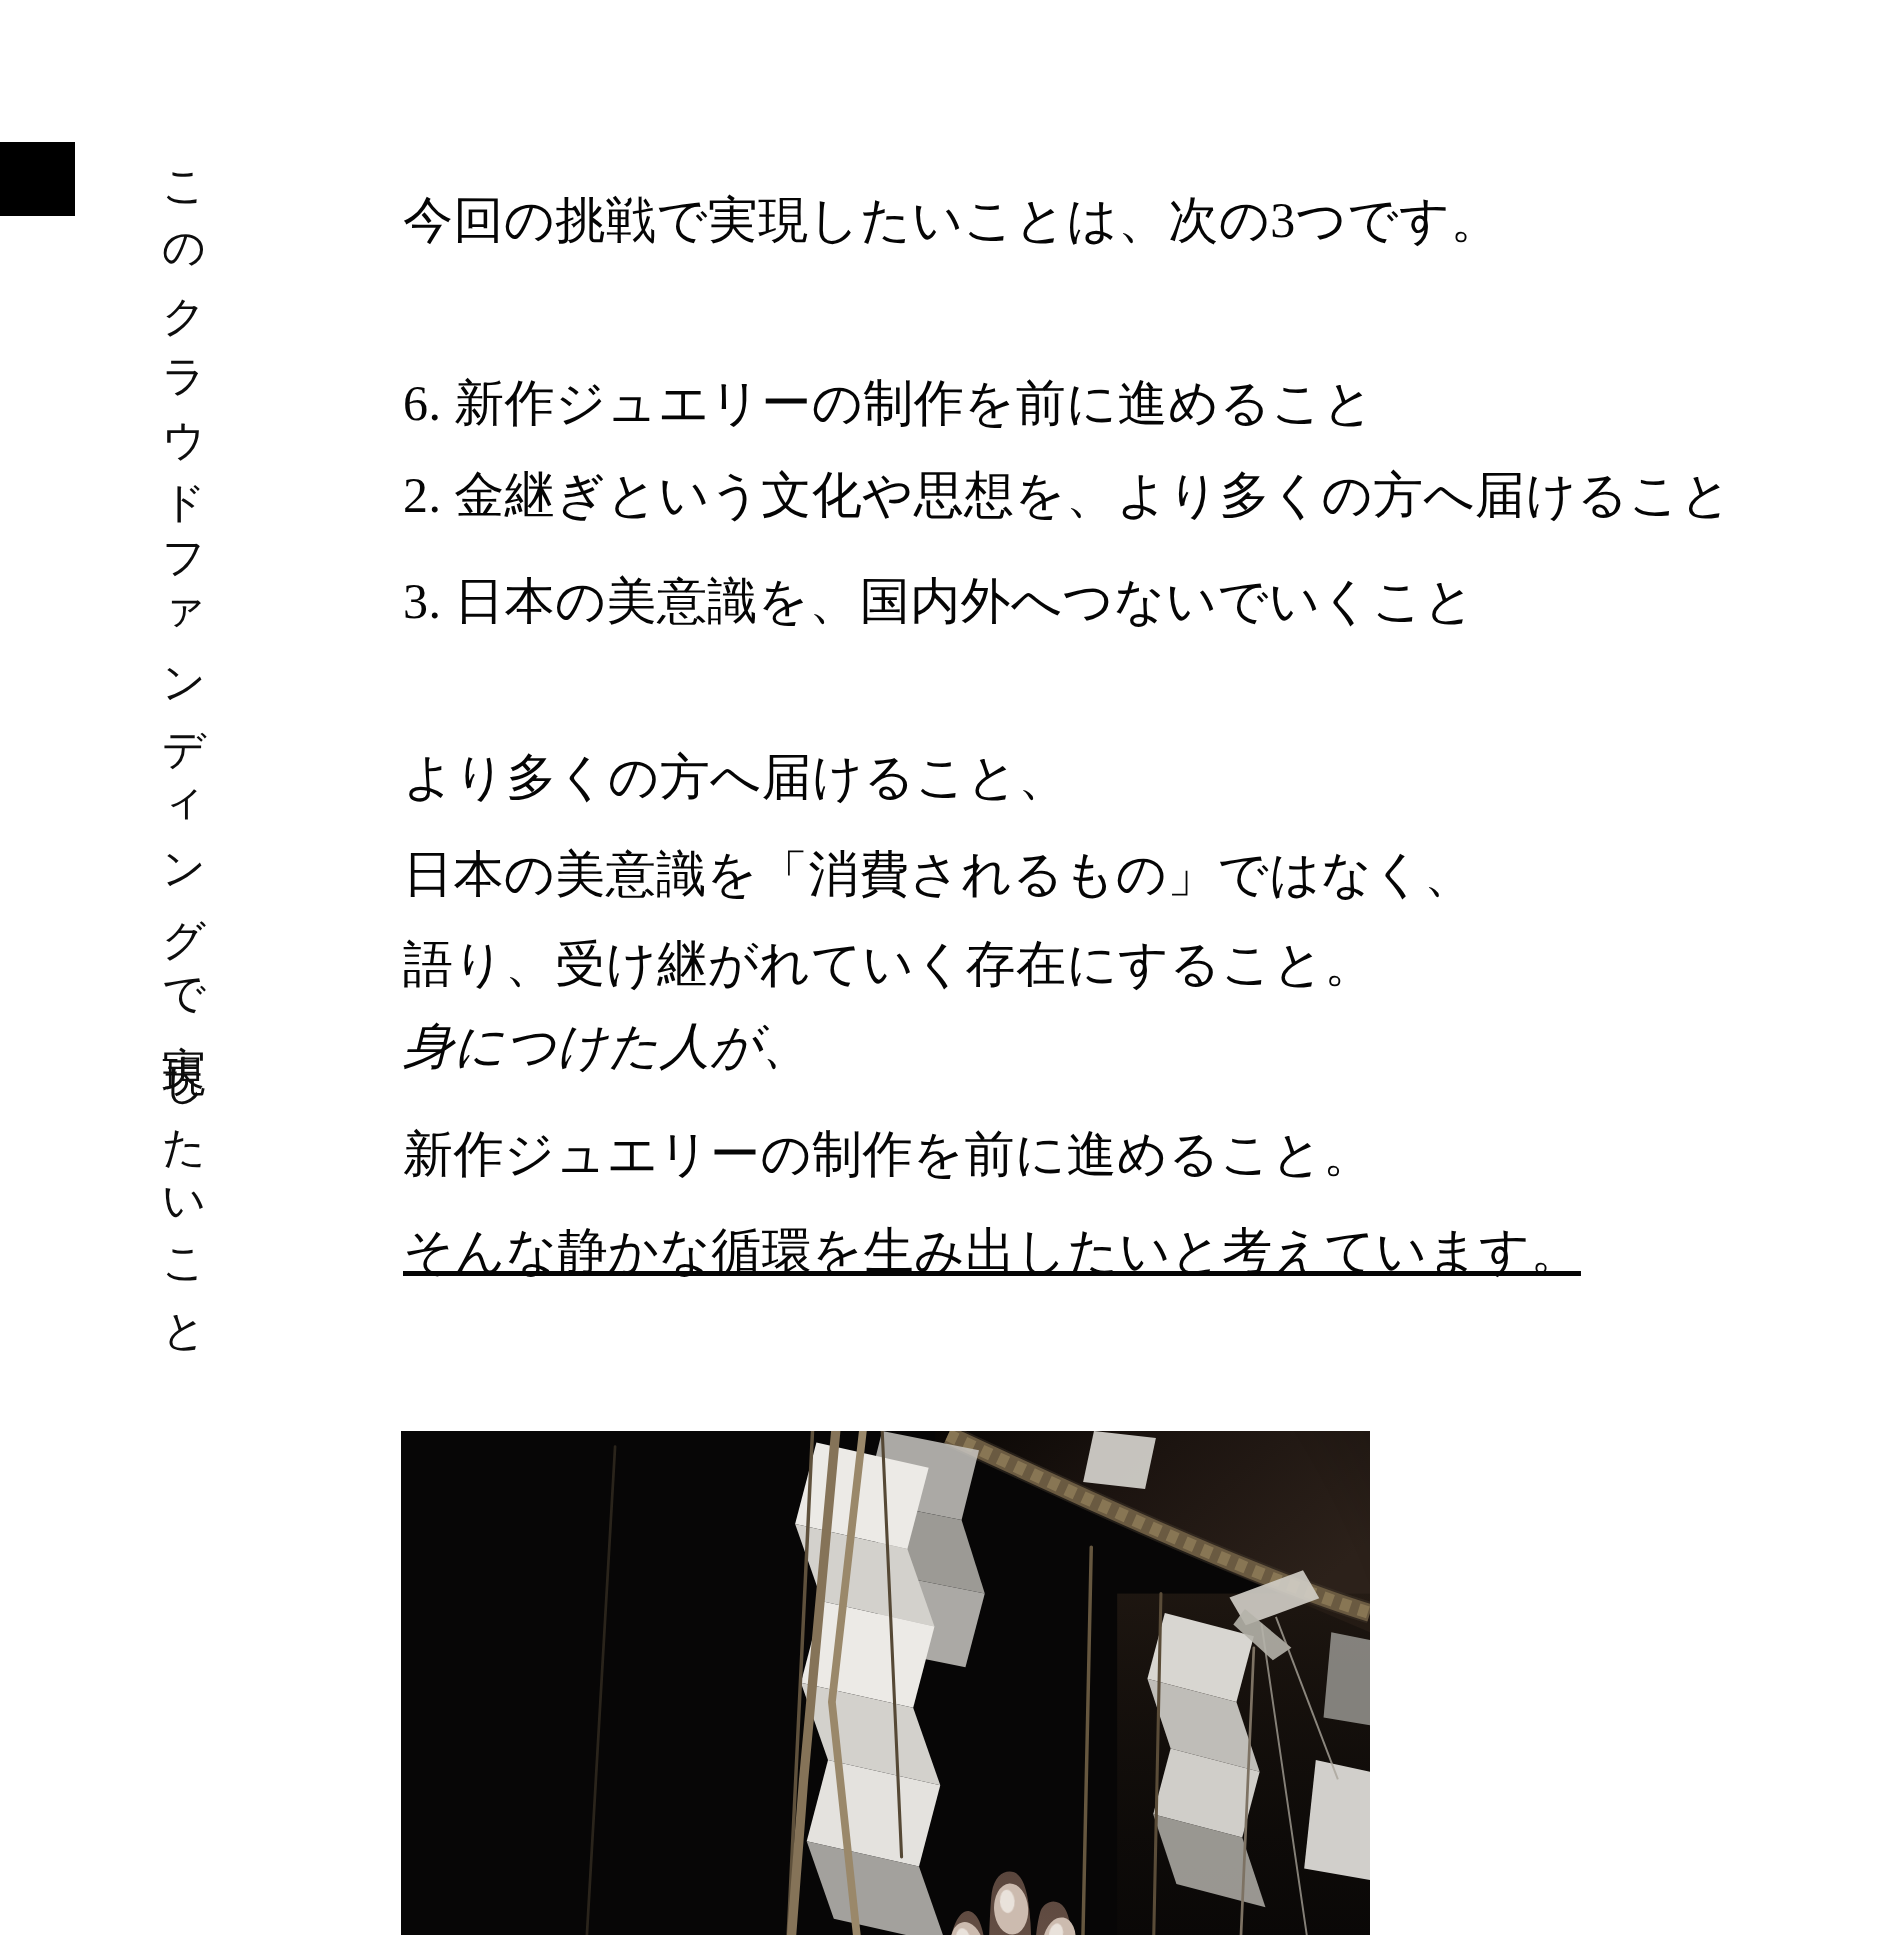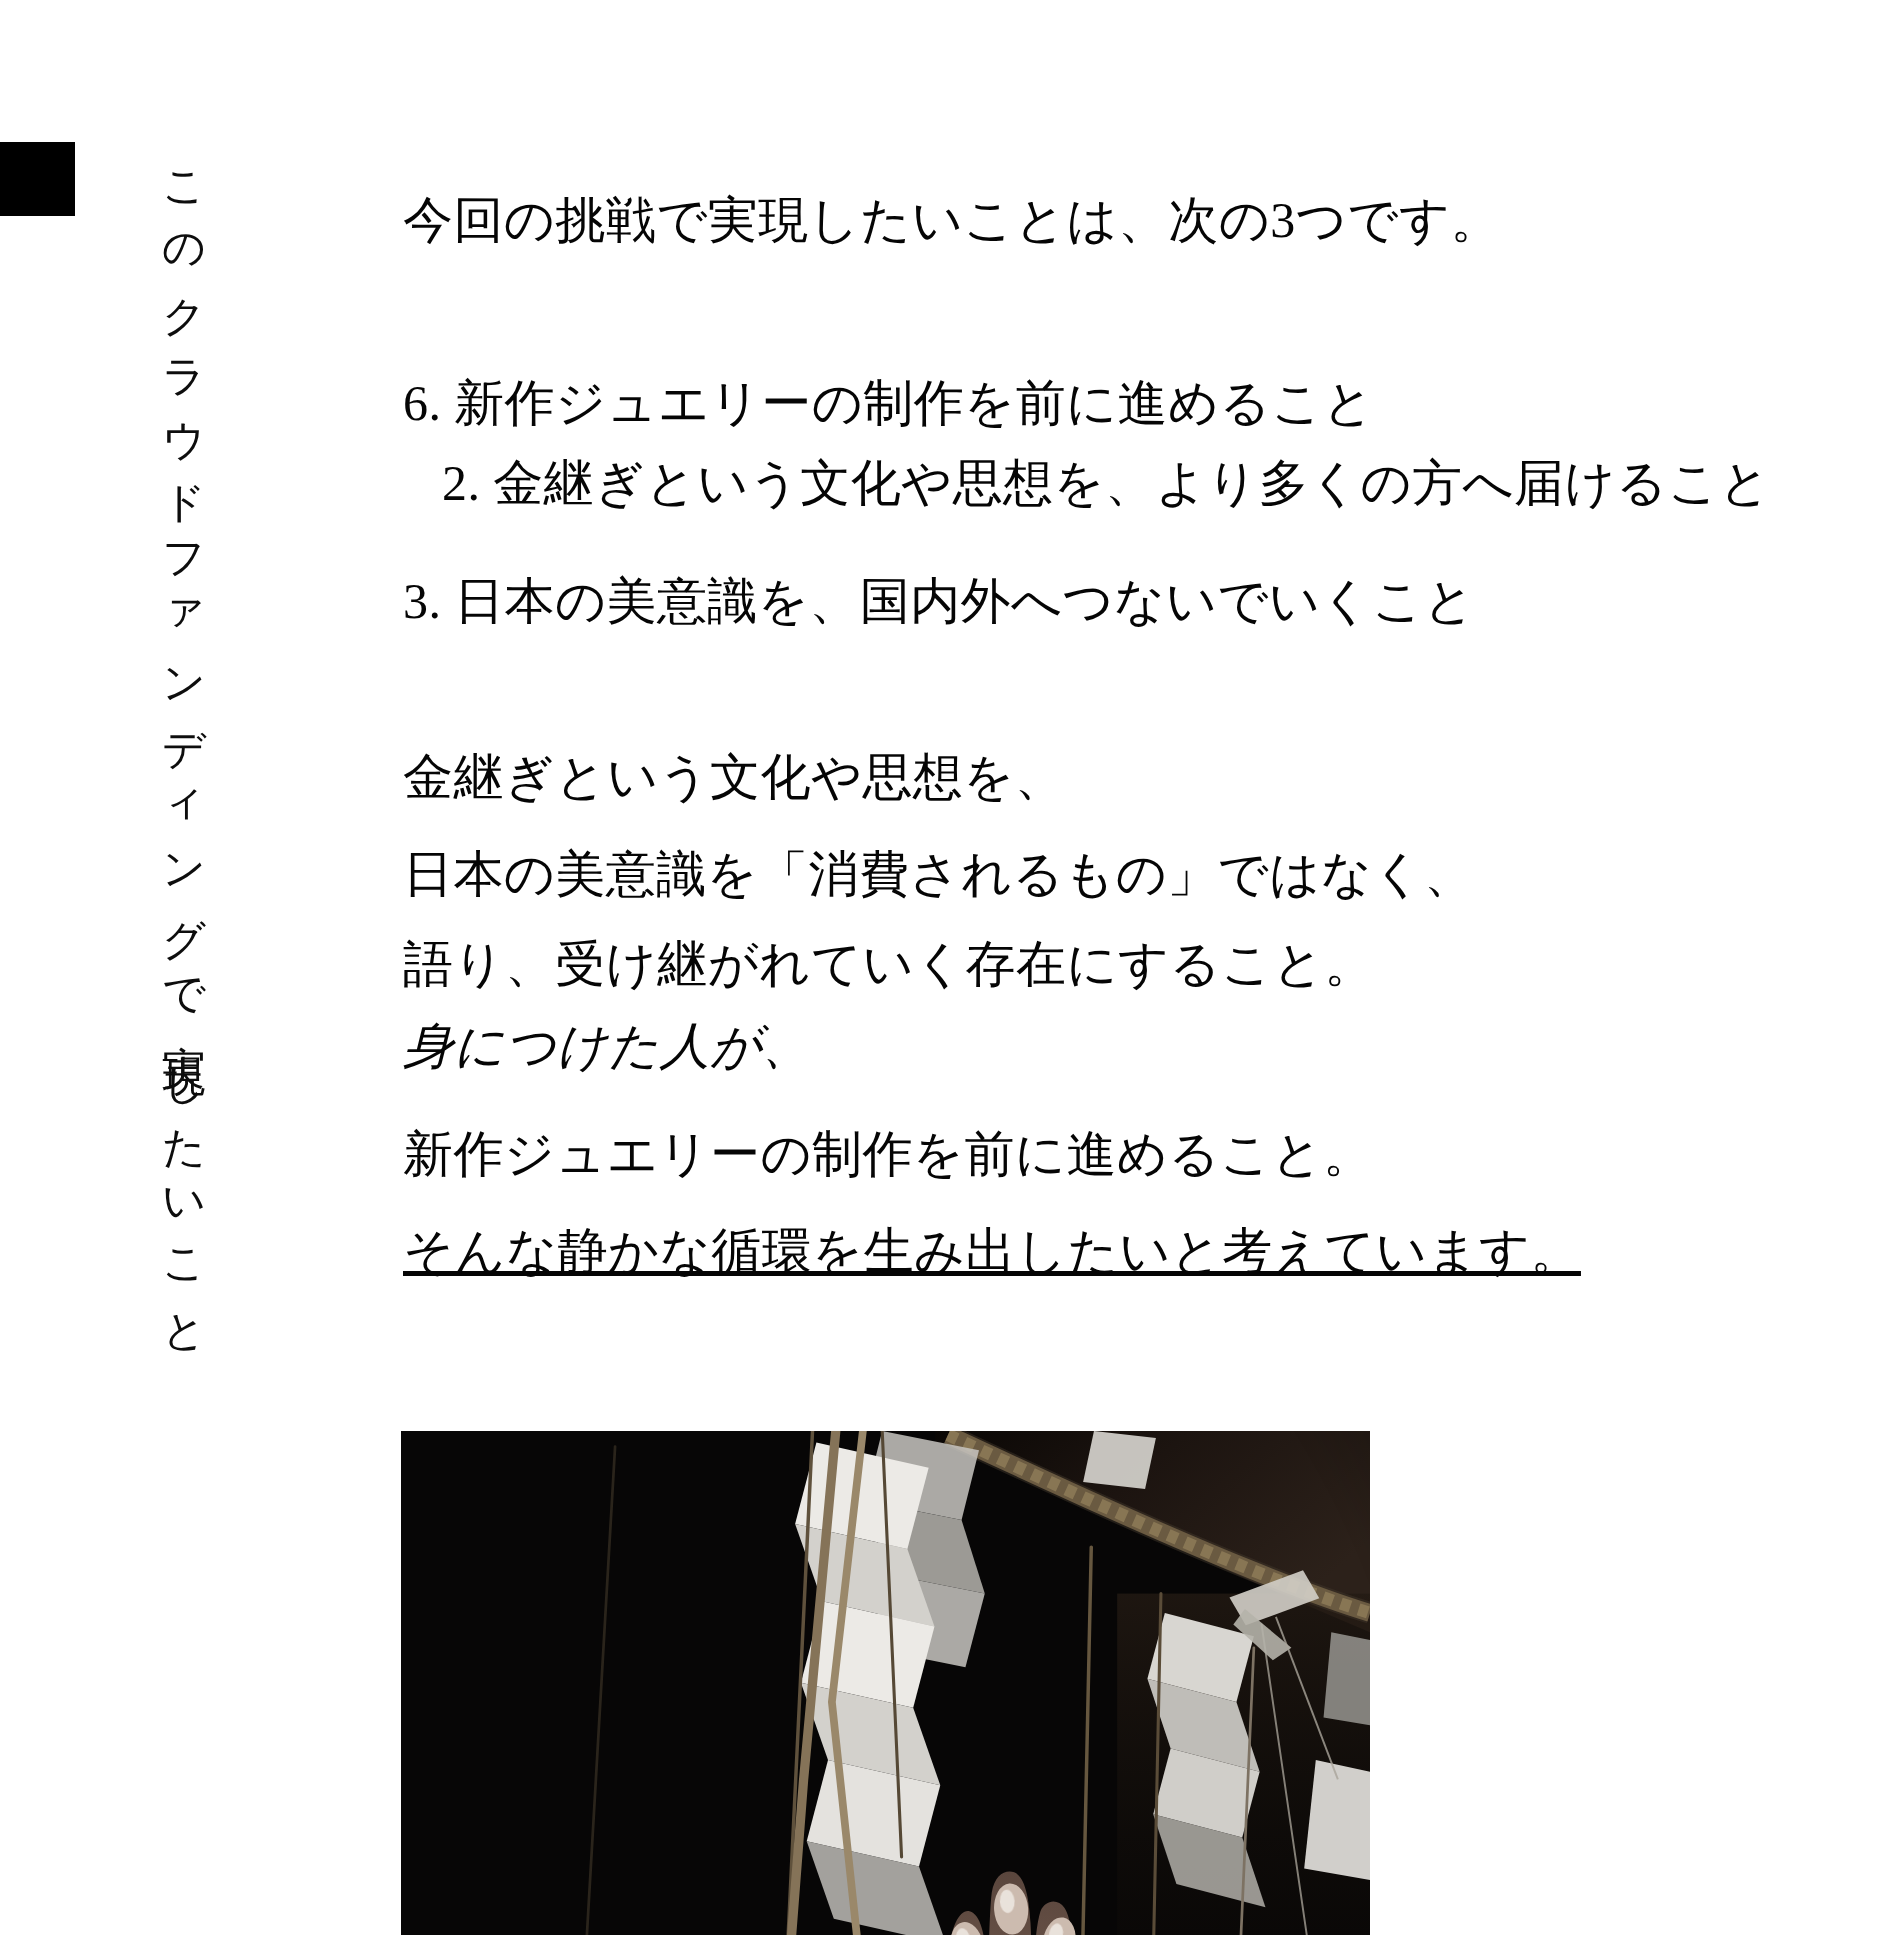--- a/index.html
+++ b/index.html
@@ -35,21 +35,21 @@
     position: absolute;
     left: 403px;
     font-size: 50px;
     line-height: 50px;
     color: #050505;
     white-space: nowrap;
     letter-spacing: 0.4px;
   }
   .t-intro { top: 145px; font-family: Liberation Serif, serif; }
   .t-g1 { top: 328px; }
-  .t-g2 { top: 408px; margin-left: 39px; }
+  .t-g2 { top: 420px; }
   .t-g3 { top: 526px; }
   .t-v1 { top: 702px; }
   .t-v2 { top: 799px; }
   .t-v3 { top: 889px; }
   .t-v4 { top: 971px; font-style: italic; }
   .t-v5 { top: 1079px; }
   .t-v6 { top: 1176px; text-decoration: underline; }
   .photo {
     position: absolute;
     left: 401px; top: 1431px;
@@ -67,21 +67,21 @@
 
   <div class="black-square"></div>
 
   <div class="side-title">このクラウドファンディングで実現したいこと</div>
 
   <main>
     <p class="txt t-intro">今回の挑戦で実現したいことは、次の3つです。</p>
     <p class="txt t-g1">6. 新作ジュエリーの制作を前に進めること</p>
     <p class="txt t-g2">2. 金継ぎという文化や思想を、より多くの方へ届けること</p>
     <p class="txt t-g3">3. 日本の美意識を、国内外へつないでいくこと</p>
-    <p class="txt t-v1">金継ぎという文化や思想を、</p>
+    <p class="txt t-v1">より多くの方へ届けること、</p>
     <p class="txt t-v2">日本の美意識を「消費されるもの」ではなく、</p>
     <p class="txt t-v3">語り、受け継がれていく存在にすること。</p>
     <p class="txt t-v4">身につけた人が、</p>
     <p class="txt t-v5">新作ジュエリーの制作を前に進めること。</p>
     <p class="txt t-v6">そんな静かな循環を生み出したいと考えています。</p>
   </main>
 
   <figure class="photo">
     <svg viewBox="0 0 2503 3105" preserveAspectRatio="none">
       <defs>

